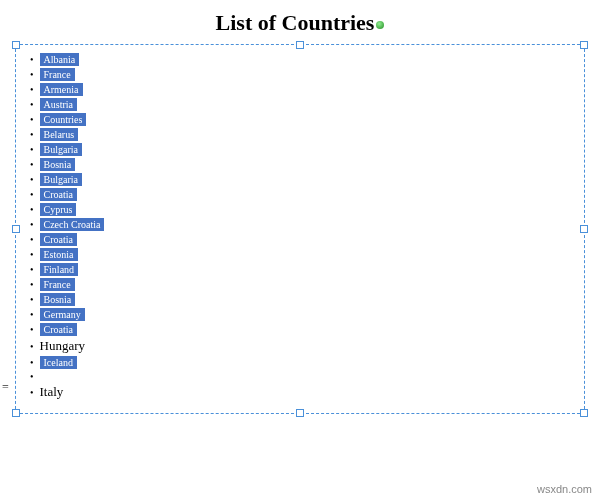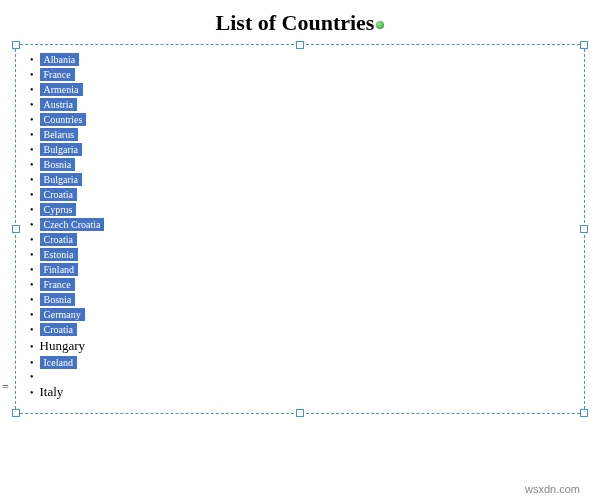--- a/index.html
+++ b/index.html
@@ -96,21 +96,21 @@
 
     .country-label.highlighted {
       background-color: #4472c4;
       color: #ffffff;
     }
 
     
     .watermark {
       position: absolute;
       bottom: 5px;
-      right: 20px;
+      right: 8px;
       font-size: 11px;
       color: #888888;
       font-family: Arial, sans-serif;
       text-align: right;
     }
 
     
     .side-icon {
       position: absolute;
       left: 2px;

